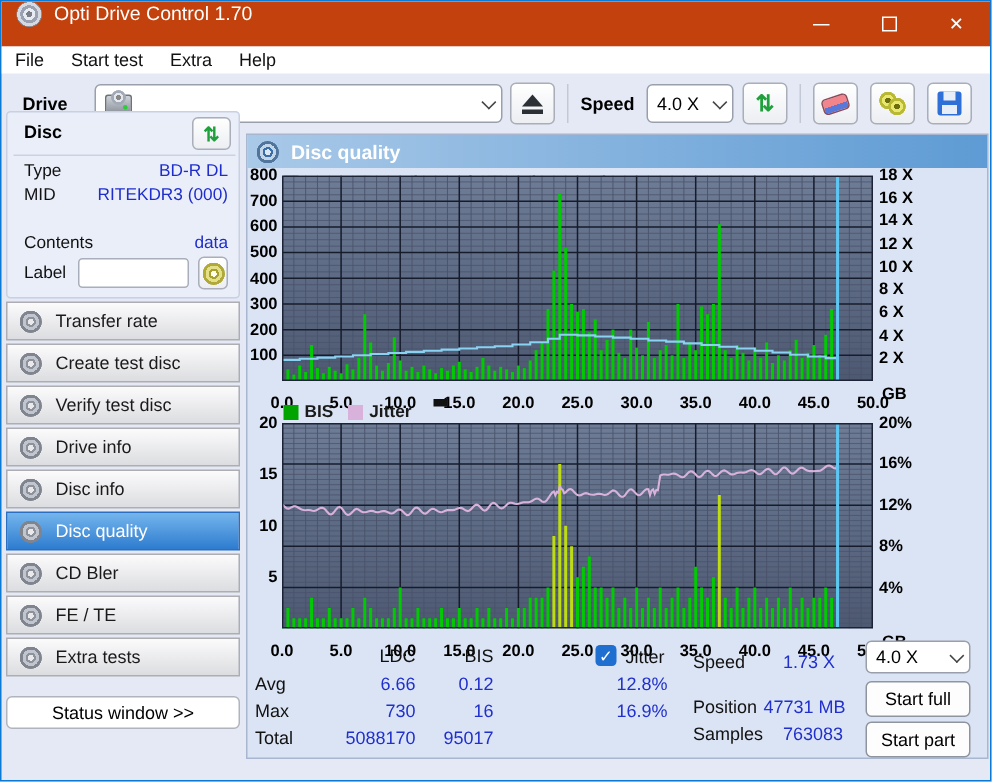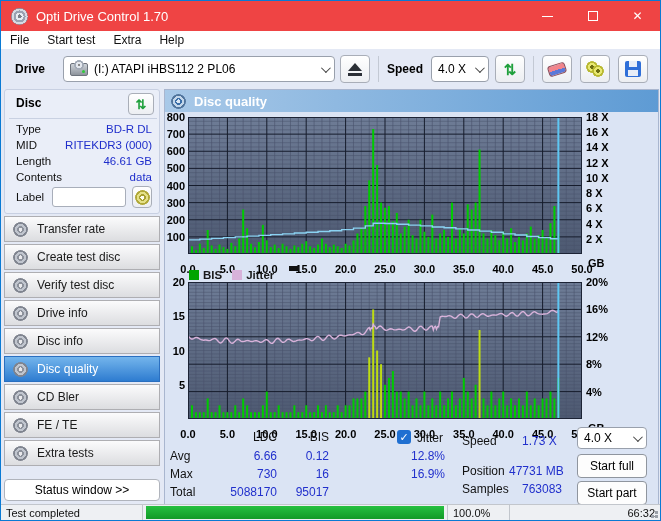--- a/index.html
+++ b/index.html
@@ -1,22 +1,22 @@
 <!DOCTYPE html>
 <html><head>
 <meta charset="utf-8">
 <style>
   * { margin:0; padding:0; box-sizing:border-box; }
   html,body { width:661px; height:521px; font-family:"Liberation Sans", sans-serif; }
   #window { position:relative; width:661px; height:521px; background:#e4e9f5;
             border:1px solid #0a7ad4; overflow:hidden; }
 
   
-  #titlebar { position:absolute; left:0; top:0; width:100%; height:30px; background:#ef4444;
-              display:flex; align-items:center; color:#fff; }
+  #titlebar { position:absolute; left:0; top:0; width:100%; height:30px; background:#c2410c;
+              display:flex; align-items:flex-start; color:#fff; }
   .app-ico { width:17px; height:17px; border-radius:50%; margin:0 8px 0 10px;
              background:radial-gradient(circle at 50% 50%, #7a7f88 0 2px, #e8ecf2 2px 4px, #9aa2b2 4px 6px, #d5dae2 6px 8px, #8b93a3 8px); }
   #title-text { font-size:13px; }
   #win-controls { margin-left:auto; display:flex; height:100%; }
   .wc { width:45px; height:100%; display:flex; align-items:center; justify-content:center; font-size:12px; color:#fff; cursor:default; }
   .wc .minbar { width:11px; height:1px; background:#fff; display:block; }
   .wc .maxbox { width:10px; height:10px; border:1px solid #fff; display:block; }
 
   
   #menubar { position:absolute; left:0; top:30px; width:100%; height:18px; background:#fff;
@@ -51,21 +51,21 @@
                 background:linear-gradient(#f2848c 0 55%, #5a78d8 55% 100%); border:1px solid #8a4a58; }
   .discs-ico { position:relative; width:18px; height:16px; }
   .discs-ico::before, .discs-ico::after { content:""; position:absolute; width:12px; height:12px; border-radius:50%;
                 background:radial-gradient(circle, #6d6d10 0 2px, #e8e870 2px 4px, #b8b832 4px 6px, transparent 6px); }
   .discs-ico::before { left:0; top:0; } .discs-ico::after { right:0; bottom:0; }
   .save-ico { width:16px; height:16px; background:#2f6fd8; border-radius:2px; position:relative; }
   .save-ico::before { content:""; position:absolute; left:4px; top:0; width:8px; height:6px; background:#e8eef8; }
   .save-ico::after { content:""; position:absolute; left:3px; bottom:1px; width:10px; height:6px; background:#e8eef8; }
 
   
-  #sidebar { position:absolute; left:0; top:88px; width:161px; height:417px; }
+  #sidebar { position:absolute; left:0; top:73px; width:161px; height:417px; }
   #disc-panel { position:absolute; left:3px; top:0; width:156px; height:125px;
                 background:#eaeef8; border:1px solid #c8d0e2; border-radius:3px; }
   #disc-title { position:absolute; left:11px; top:6px; font-size:12px; font-weight:bold; }
   #disc-refresh-btn { position:absolute; right:5px; top:3px; width:26px; height:22px; }
   #disc-divider { position:absolute; left:4px; top:28px; width:148px; height:1px; background:#c9d1e2; }
   .dp-row { position:absolute; left:11px; right:7px; height:14px; font-size:11.5px; display:flex; }
   .dp-label { color:#111; }
   .dp-value { margin-left:auto; color:#1f2ecb; }
   #label-row { position:absolute; left:11px; right:7px; top:96px; height:22px; display:flex; align-items:center; font-size:11.5px; }
   #label-input { width:74px; height:20px; margin-left:8px; background:#fff; border:1px solid #a8aeba; border-radius:3px; }
@@ -148,21 +148,20 @@
     <span class="menu-item">File</span>
     <span class="menu-item">Start test</span>
     <span class="menu-item">Extra</span>
     <span class="menu-item">Help</span>
   </div>
 
   <div id="toolbar">
     <span id="drive-label">Drive</span>
     <div class="select" id="drive-select">
       <span class="drive-ico"></span>
-      <span>(I:)   ATAPI iHBS112   2 PL06</span>
       <span class="chev"></span>
     </div>
     <div class="tb-btn" id="eject-btn">
       <span class="eject-tri"></span>
       <span class="eject-bar"></span>
     </div>
     <span class="tb-sep"></span>
     <span id="speed-label">Speed</span>
     <div class="select" id="speed-select">
       <span>4.0 X</span>
@@ -190,24 +189,20 @@
         <span class="refresh-glyph" style="font-size:13px">⇅</span>
       </div>
       <div id="disc-divider"></div>
       <div class="dp-row" style="top:33px">
         <span class="dp-label">Type</span>
         <span class="dp-value">BD-R DL</span>
       </div>
       <div class="dp-row" style="top:49px">
         <span class="dp-label">MID</span>
         <span class="dp-value">RITEKDR3 (000)</span>
-      </div>
-      <div class="dp-row" style="top:65px">
-        <span class="dp-label">Length</span>
-        <span class="dp-value">46.61 GB</span>
       </div>
       <div class="dp-row" style="top:81px">
         <span class="dp-label">Contents</span>
         <span class="dp-value">data</span>
       </div>
       <div id="label-row">
         <span class="dp-label">Label</span>
         <input id="label-input" value="" style="">
         <div class="tb-btn" id="label-disc-btn">
           <span class="disc-glyph gold"></span>
@@ -727,22 +722,14 @@
     <div class="st val" style="left:357px;top:392px">763083</div>
 
     <div class="select" id="stats-speed-sel">
       <span>4.0 X</span>
       <span class="chev"></span>
     </div>
     <div class="btn" style="left:412px;top:364px;width:70px;height:24px">Start full</div>
     <div class="btn" style="left:412px;top:391px;width:70px;height:24px">Start part</div>
   </div>
 
-  <div id="statusbar">
-    <div class="sb-cell" id="sb-status">Test completed</div>
-    <div class="sb-cell" id="sb-progress">
-      <div class="pg-fill" style="width:100%"></div>
-    </div>
-    <div class="sb-cell" id="sb-pct">100.0%</div>
-    <div class="sb-cell" id="sb-time">66:32</div>
-  </div>
 
 </div>
 
 </body></html>

